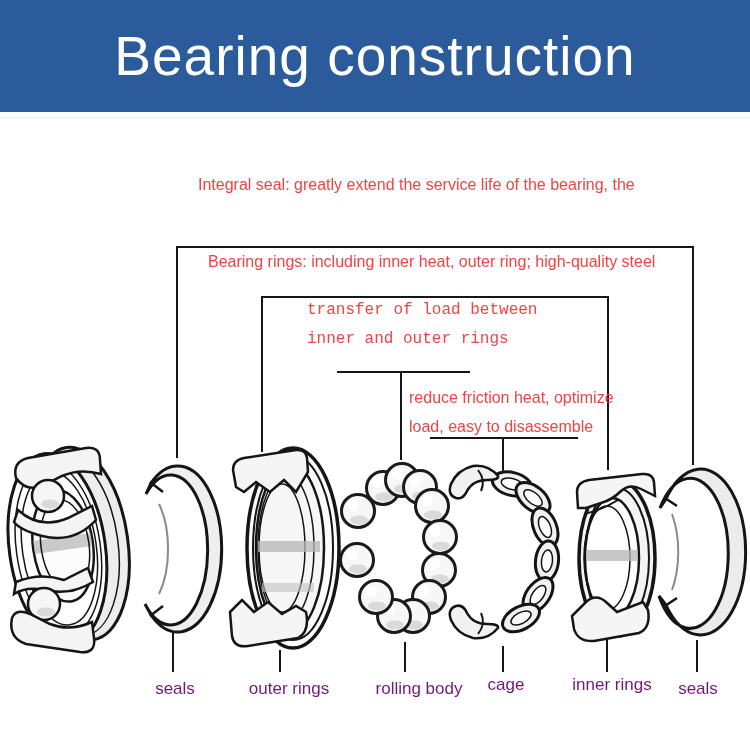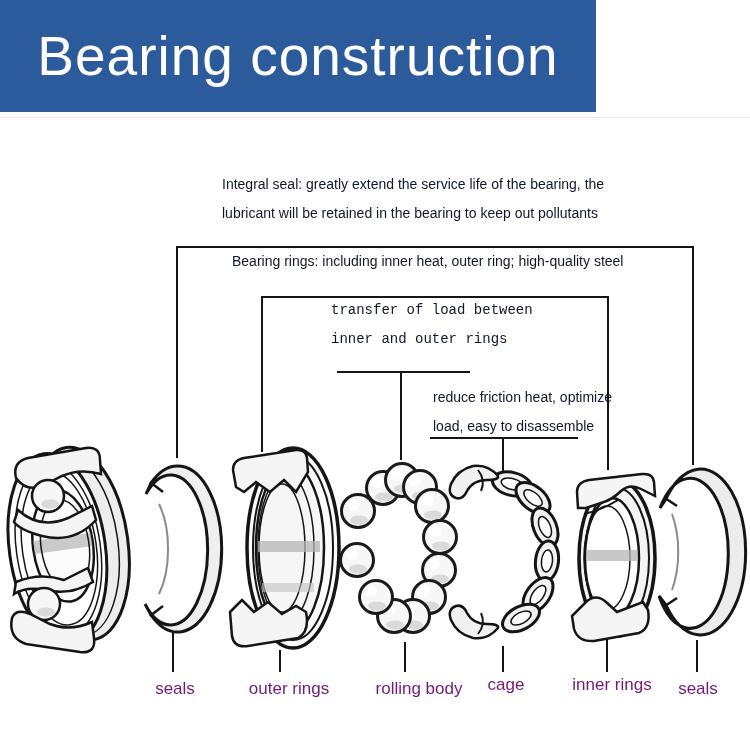--- a/index.html
+++ b/index.html
@@ -5,38 +5,38 @@
   html,body { margin:0; padding:0; }
   body {
     width:750px; height:750px;
     background:#ffffff;
     font-family:"Liberation Sans", sans-serif;
     color:#1b1b1b;
   }
   .stage { position:relative; width:750px; height:750px; overflow:hidden; background:#fff; }
 
   .banner {
-    position:absolute; left:0; top:0; width:596px; height:112px;
+    position:absolute; left:0; top:0; width:750px; height:112px;
     background:#2b5b9b;
     display:flex; align-items:center; justify-content:center;
   }
   .banner h1 {
     margin:0; color:#ffffff; font-size:55px; font-weight:400; letter-spacing:1px;
     line-height:1;
   }
   .banner-divider {
     position:absolute; left:0; top:117px; width:750px; height:1px;
     background:#e3eaf2;
   }
 
   .svg-layer { position:absolute; left:0; top:0; width:750px; height:750px; z-index:1; }
 
   .note {
     position:absolute; z-index:2;
-    font-size:14px; line-height:29px; white-space:nowrap; color:#0f172a;margin-left:24px;
+    font-size:16px; line-height:29px; white-space:nowrap; color:#ef4444;
   }
   #note-integral-seal { left:198px; top:170px; }
   #note-bearing-rings { left:208px; top:247px; }
   #note-rolling-body  { left:307px; top:296px;font-family:Liberation Mono, monospace; }
   #note-cage          { left:409px; top:383px; }
 
   .plabel {
     position:absolute; z-index:2; font-size:17px; white-space:nowrap;
     transform:translateX(-50%); color:#701a75;
   }
@@ -52,21 +52,20 @@
 
 <div class="stage">
 
   <div class="banner">
     <h1>Bearing construction</h1>
   </div>
   <div class="banner-divider"></div>
 
   <div class="note" id="note-integral-seal">
     <div>Integral seal: greatly extend the service life of the bearing, the</div>
-    <div>lubricant will be retained in the bearing to keep out pollutants</div>
   </div>
   <div class="note" id="note-bearing-rings">
     <div>Bearing rings: including inner heat, outer ring; high-quality steel</div>
   </div>
   <div class="note" id="note-rolling-body">
     <div>transfer of load between</div>
     <div>inner and outer rings</div>
   </div>
   <div class="note" id="note-cage">
     <div>reduce friction heat, optimize</div>

